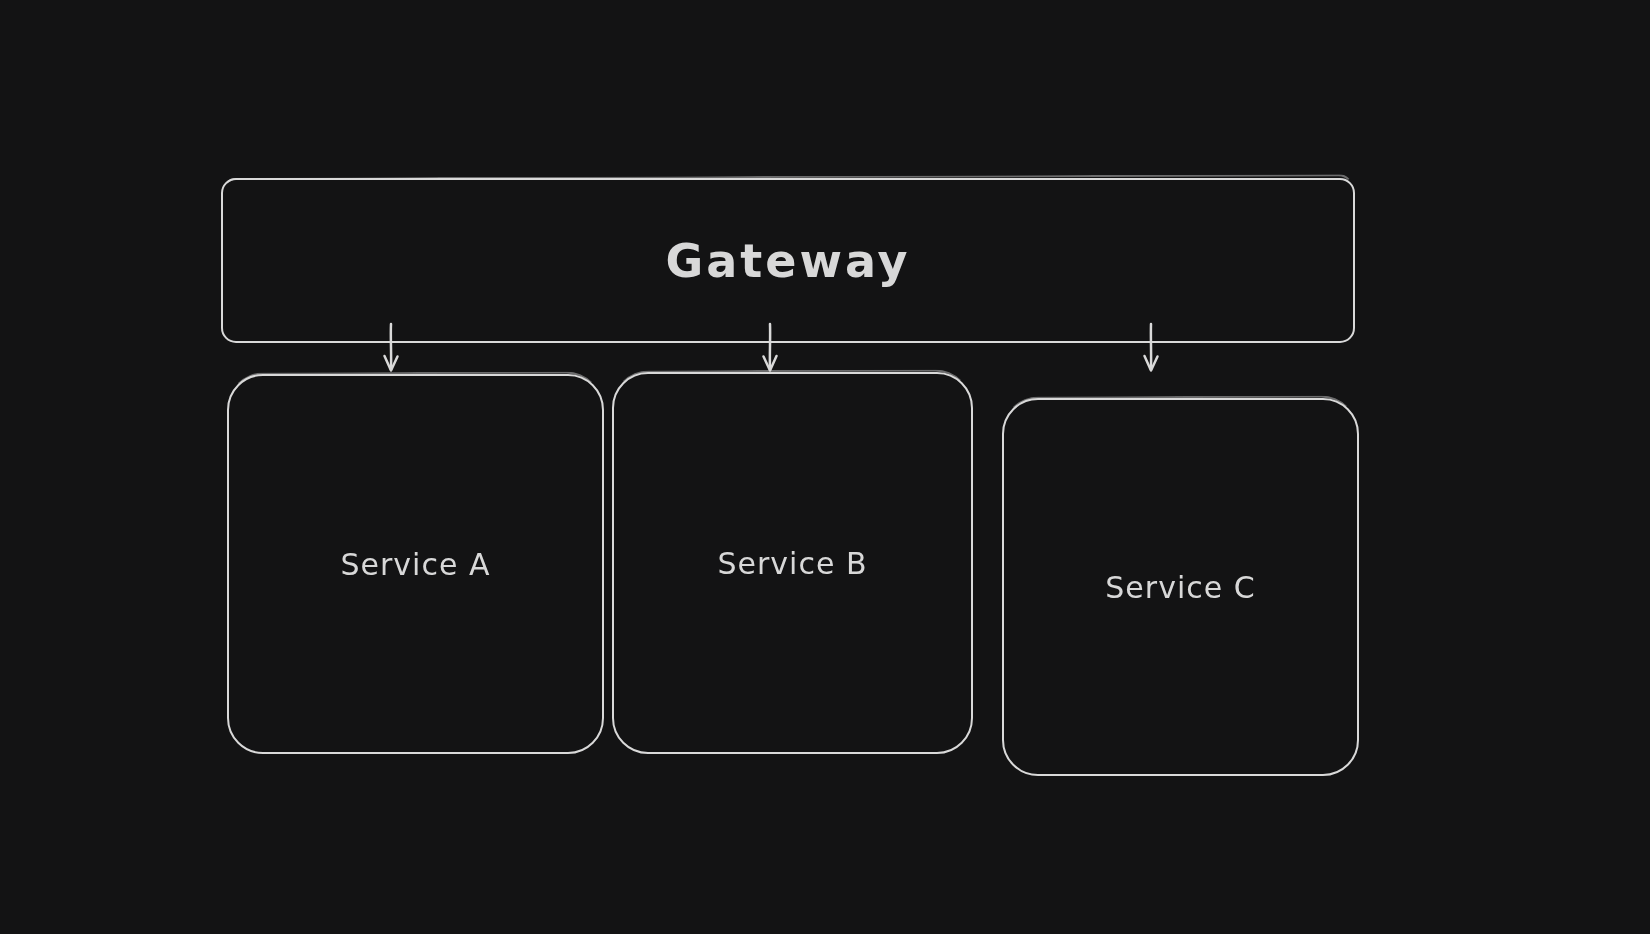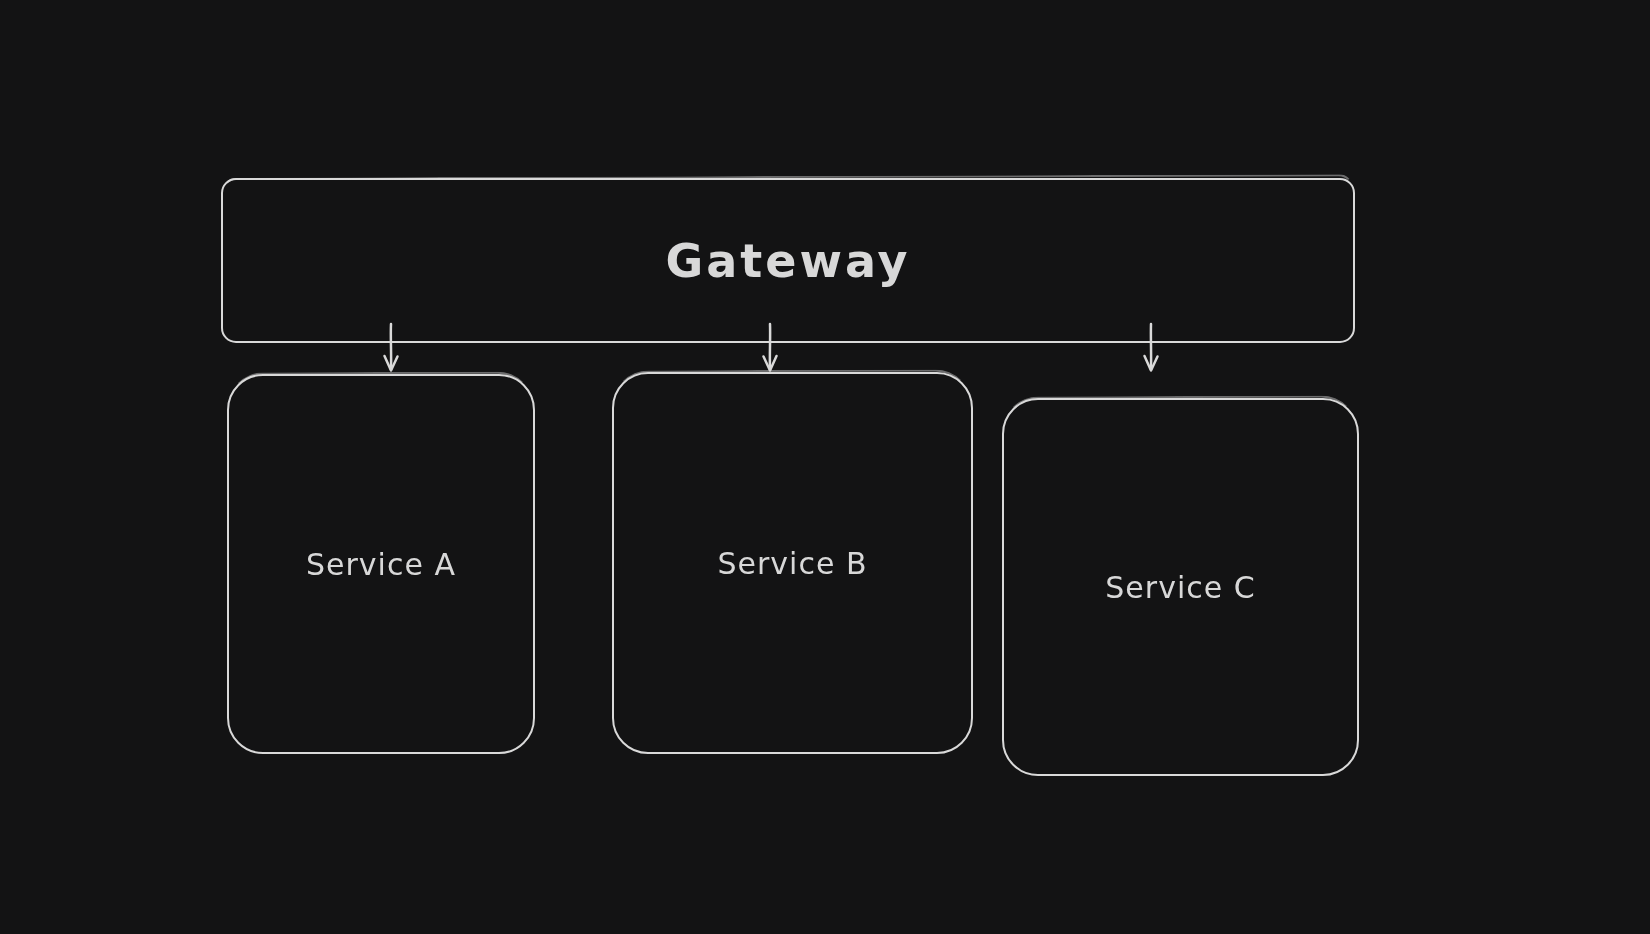--- a/index.html
+++ b/index.html
@@ -42,21 +42,21 @@
   }
   .gateway .label{
     font-size:46px;font-weight:bold;letter-spacing:3px;color:var(--text);
   }
   .service{
     border-radius:36px;
   }
   .service .label{
     font-size:30px;font-weight:normal;letter-spacing:1px;color:var(--text);
   }
-  .service-a{left:227px;top:374px;width:308px;height:380px;}
+  .service-a{left:227px;top:374px;width:377px;height:380px;}
   .service-b{left:612px;top:372px;width:361px;height:382px;align-items:center;}
   .service-c{left:1002px;top:374px;width:357px;height:378px;margin-top:24px;}
   .label{white-space:nowrap;user-select:none;}
   .arrow{
     position:absolute;
     width:24px;height:54px;
     overflow:visible;
   }
   .arrow path{
     fill:none;

